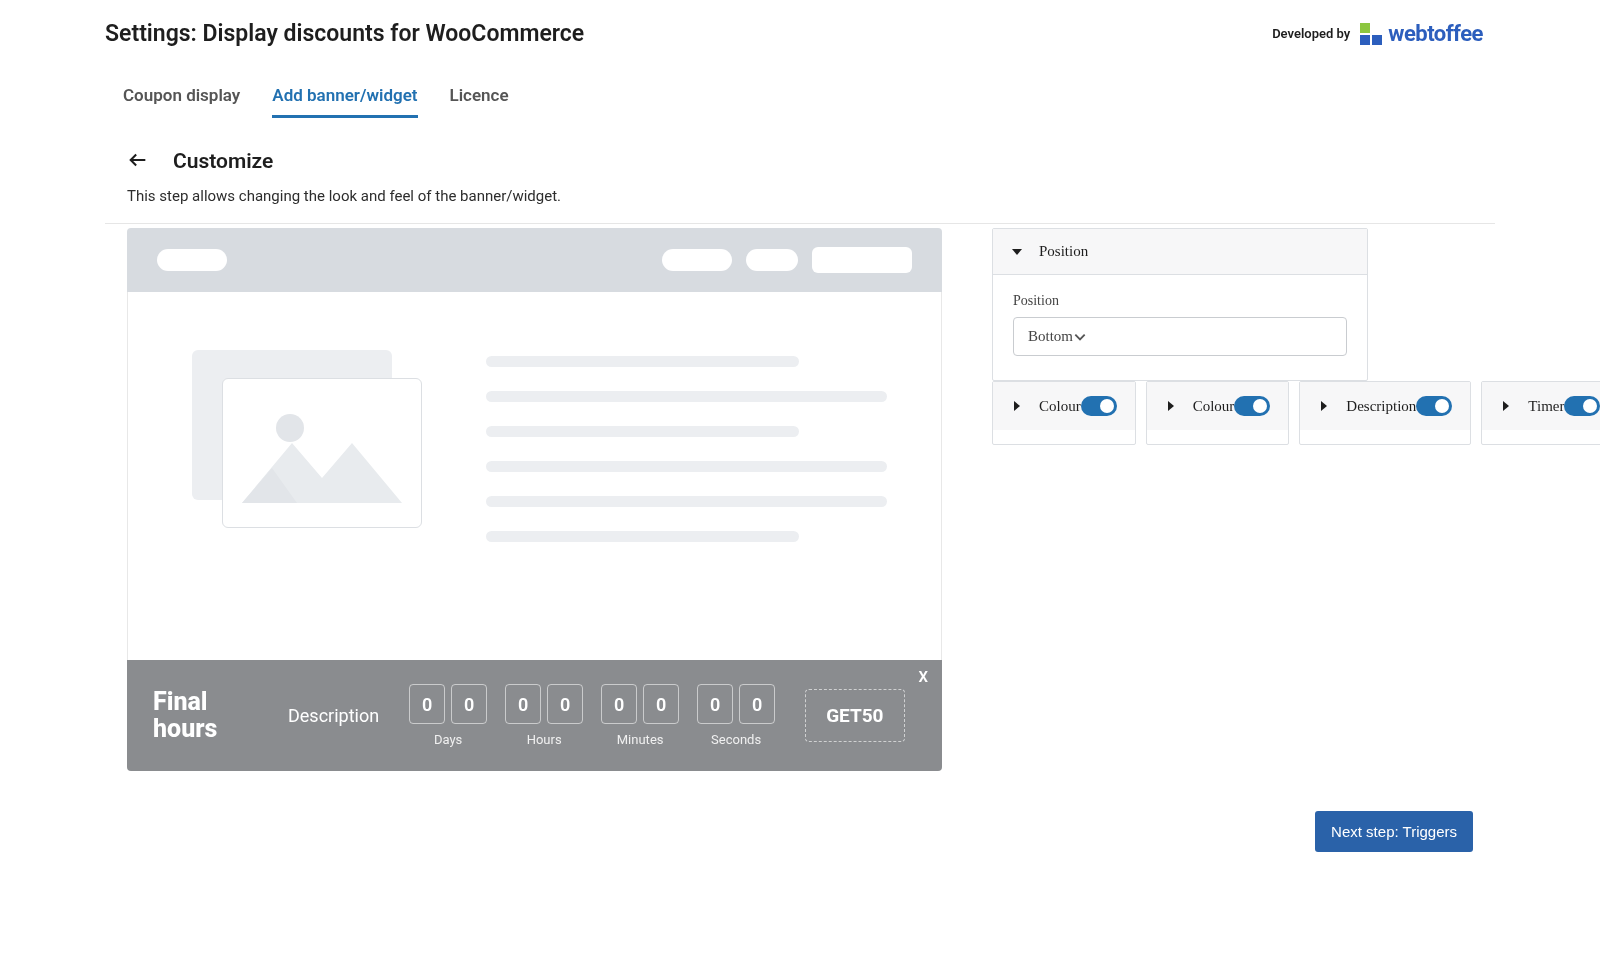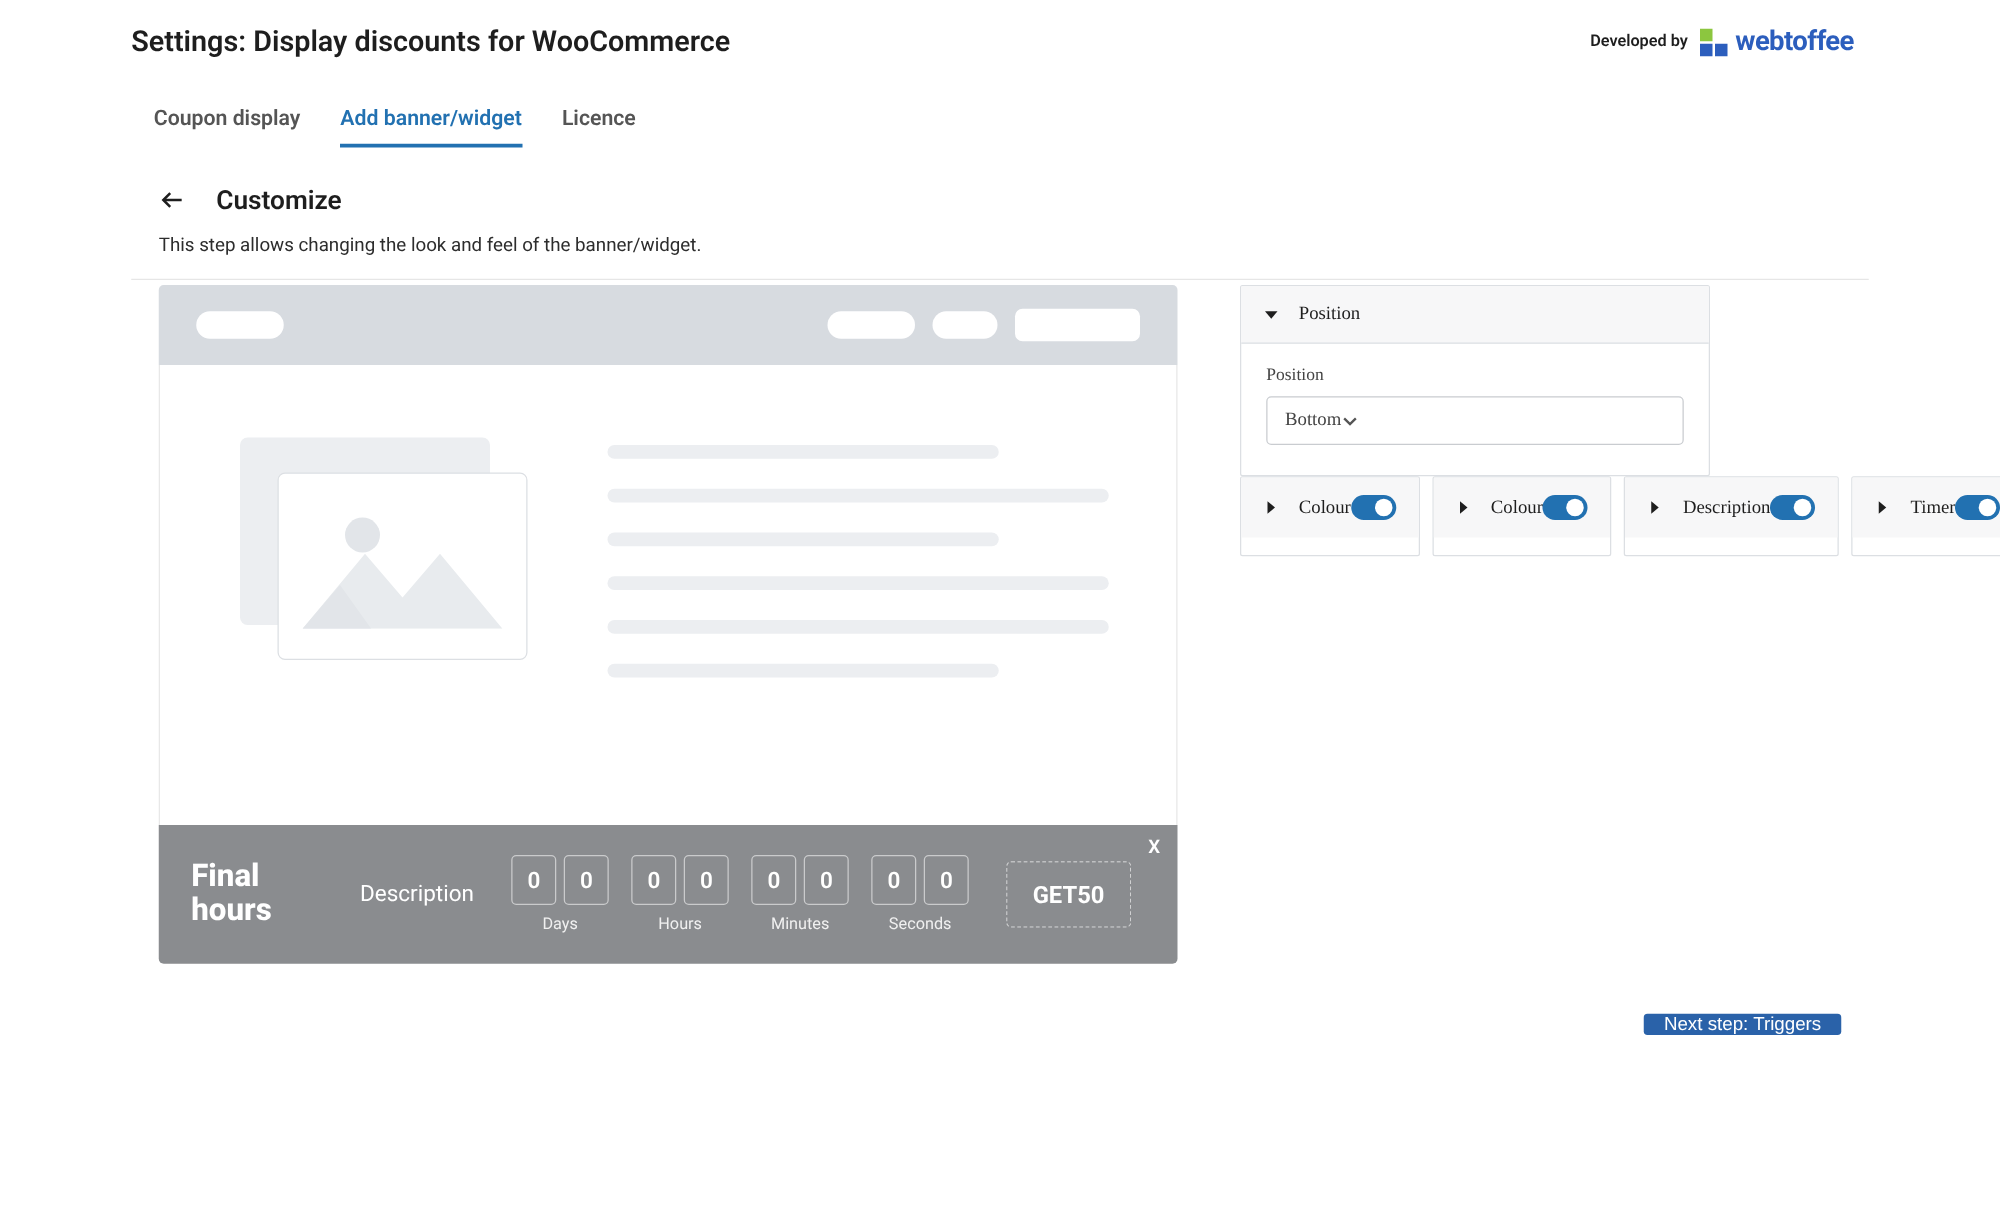--- a/index.html
+++ b/index.html
@@ -52,21 +52,21 @@
   .panel:not(.open) .panel-head { border-bottom: none; }
   .panel-head-left { display: flex; align-items: center; gap: 16px; }
   .panel-head-left .arrow { width: 12px; height: 12px; }
   .panel-label { font-size: 15px; font-weight: 500; color: #1e1e1e; }
   .toggle { position: relative; width: 36px; height: 20px; background: #2271b1; border-radius: 20px; cursor: pointer; }
   .toggle::after { content: ""; position: absolute; width: 14px; height: 14px; background: #fff; border-radius: 50%; top: 3px; right: 3px; }
   .panel-body { padding: 18px 20px 24px; }
   .field-label { font-size: 14px; color: #444; margin-bottom: 8px; }
   .select { width: 100%; border: 1px solid #c9ccd0; border-radius: 4px; padding: 10px 14px; font-size: 15px; color: #444; background: #fff; display: flex; align-items: center; justify-content: flex-start; cursor: pointer; }
   .stack { display: flex; flex-direction: row; gap: 10px; margin-top: 0; }
-  .next-btn { float: right; margin: 40px 22px 40px 0; background: #2a62a9; color: #fff; border: none; border-radius: 3px; padding: 0 16px; font-size: 15px; font-weight: 500; cursor: pointer; }
+  .next-btn { float: right; margin: 40px 22px 40px 0; background: #2a62a9; color: #fff; border: none; border-radius: 3px; padding: 12px 16px; font-size: 15px; font-weight: 500; cursor: pointer; }
   .clearfix::after { content: ""; display: table; clear: both; }
 </style>
 </head>
 <body>
 
 <div class="page">
   <div class="topbar">
     <div class="title">Settings: Display discounts for WooCommerce</div>
     <div class="devby">
       <span class="devby-text">Developed by</span>

